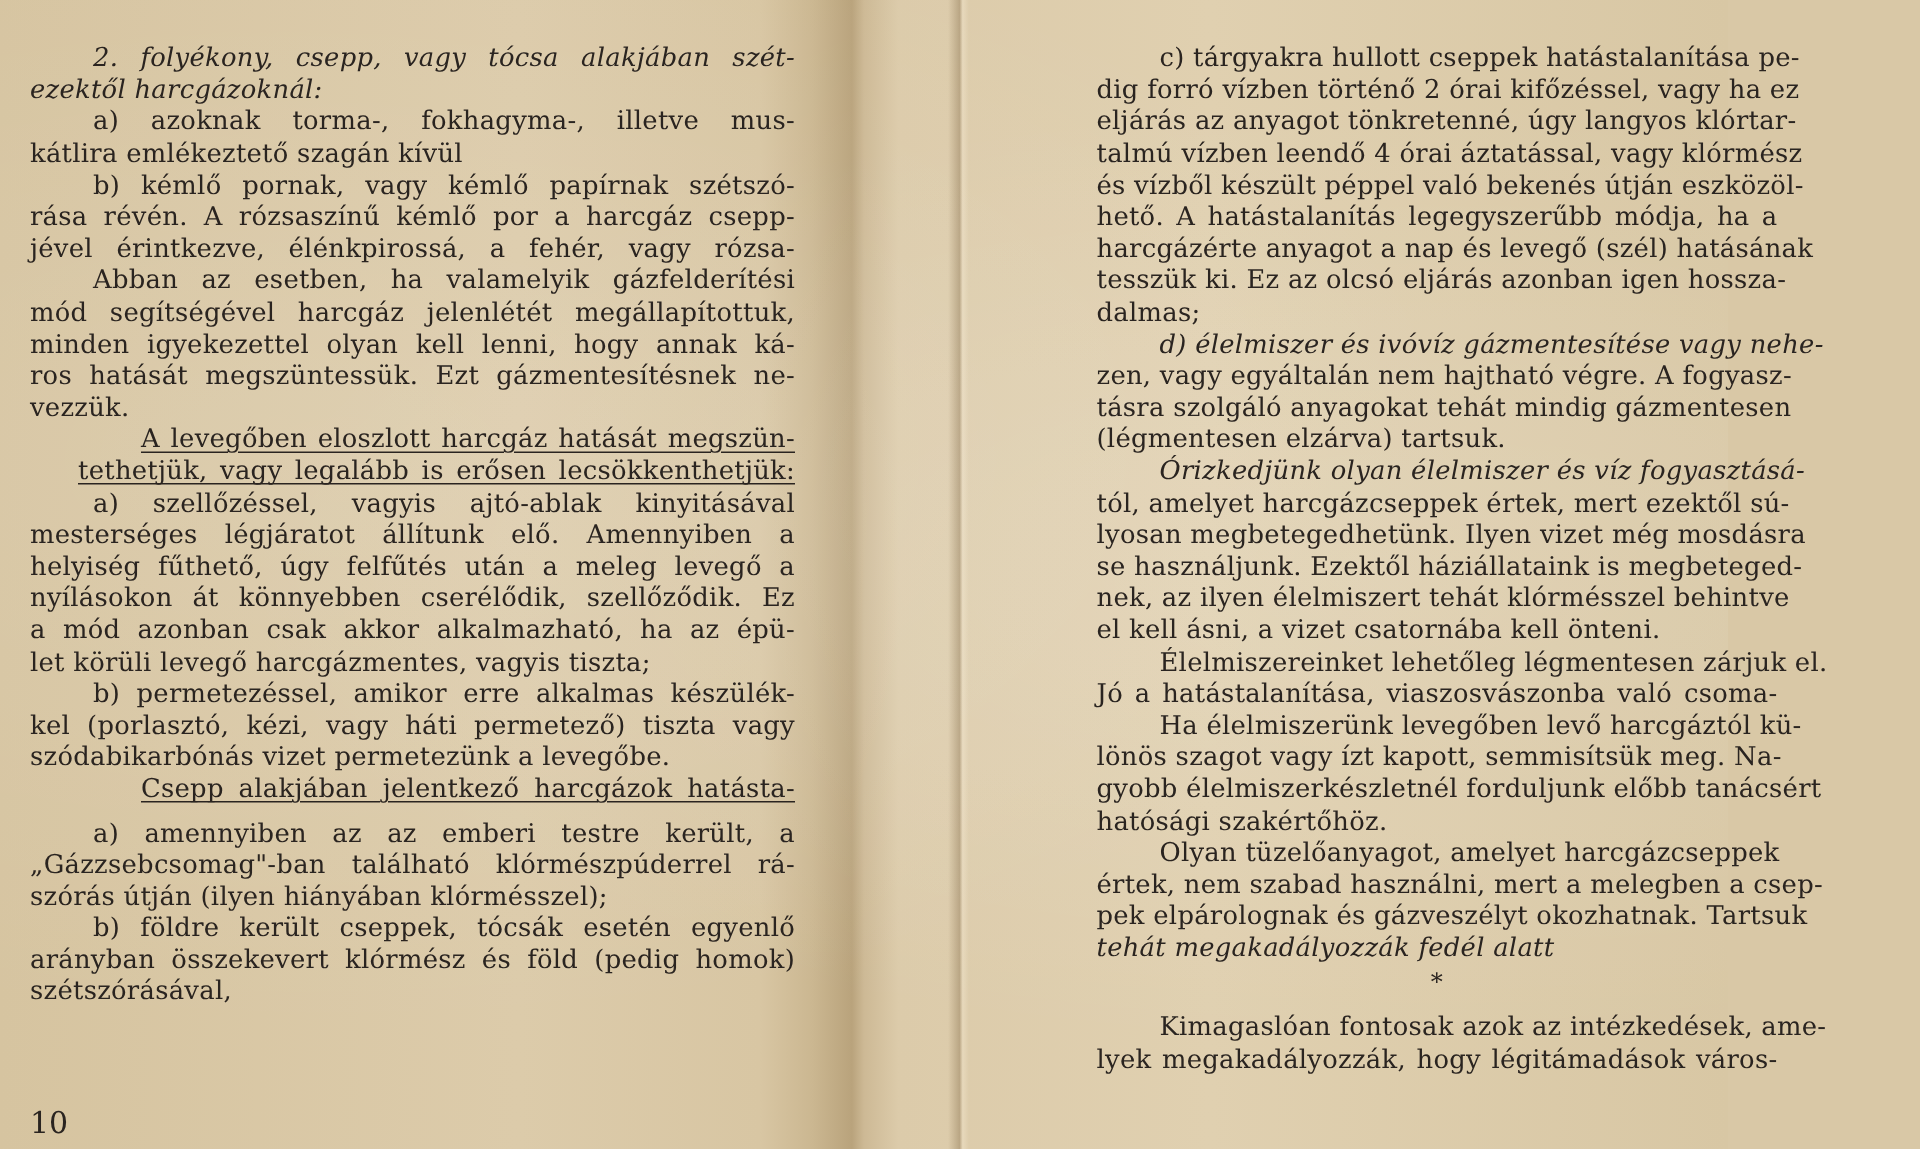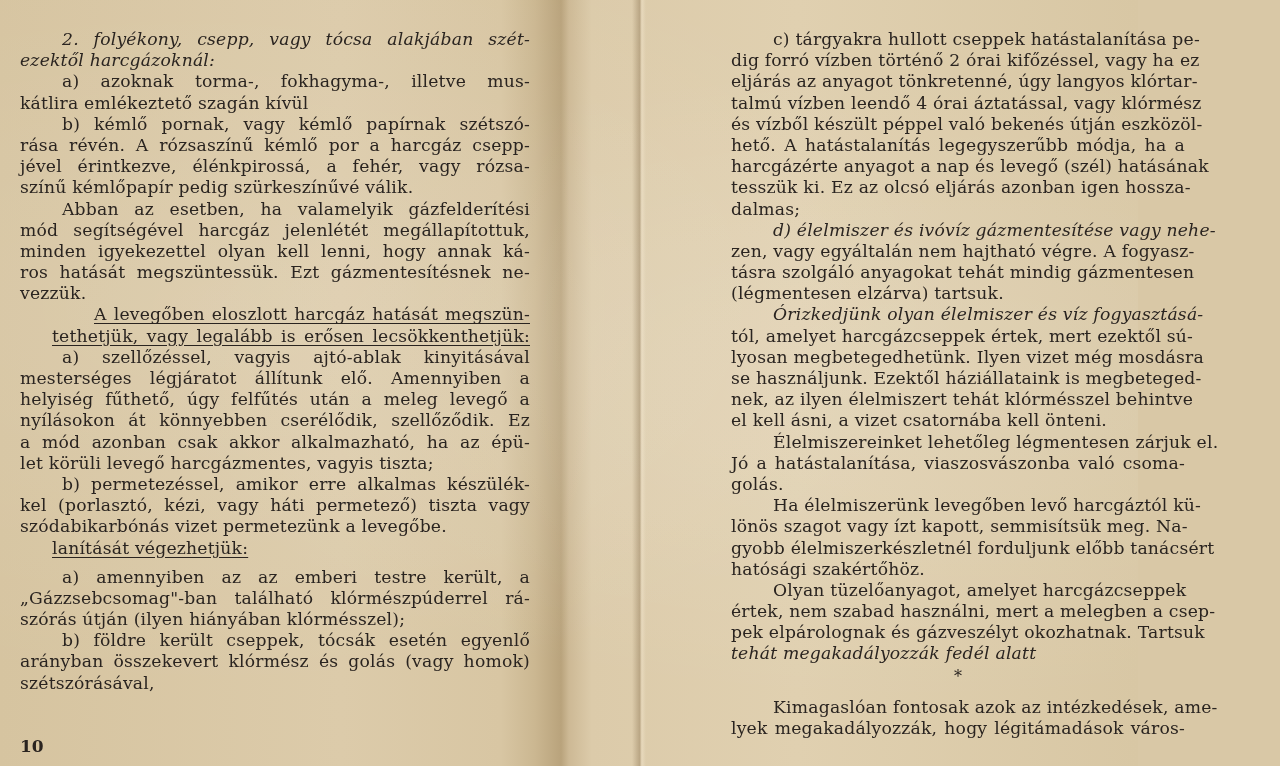--- a/index.html
+++ b/index.html
@@ -7,77 +7,77 @@
     width:1280px;height:766px;overflow:hidden;position:relative;
     background:#d9c8a6;
     font-family:"DejaVu Serif","Liberation Serif",serif;
     color:#2a2420;
   }
   .spread{position:absolute;left:0;top:0;width:1138px;height:766px;
     background:
       radial-gradient(ellipse at 20% 40%, rgba(255,255,255,0.10), transparent 60%),
       radial-gradient(ellipse at 80% 50%, rgba(255,255,255,0.12), transparent 60%),
       linear-gradient(90deg,#d6c4a0 0%,#dccbaa 30%,#d8c6a3 44%,#cbb791 47%,#b9a37c 49.3%,#cdb995 50%,#dccbaa 52%,#e0d0b0 70%,#d8c7a4 100%);
+    padding-left: 14px;
   }
   .page{position:absolute;top:0;height:766px;}
   .page.left{left:0;width:640px;}
   .page.right{left:640px;width:640px;}
   .spine{position:absolute;left:632px;top:0;width:14px;height:766px;
     background:linear-gradient(90deg,rgba(120,95,60,0.0),rgba(120,95,60,0.35) 55%,rgba(255,245,225,0.3) 70%,rgba(120,95,60,0.0));}
   .text{position:absolute;font-size:17.2px;line-height:21.2px;letter-spacing:0.2px;}
   .left .text{left:20px;top:29px;width:510px;}
   .right .text{left:91px;top:29px;width:454px;}
   .line{display:block;white-space:nowrap;text-align:justify;text-align-last:justify;height:21.2px;}
   .line.last{text-align-last:left;}
   .ind{padding-left:42px;}
   .gap{height:8px;display:block;}
   .it{font-style:italic;}
   .u{text-decoration:underline;text-underline-offset:3px;margin-left:32px;}
   .star{display:block;text-align:center;height:24px;line-height:24px;font-size:16px;}
-  .pnum{position:absolute;font-weight:bold;font-size:17px;}
+  .pnum{position:absolute;font-weight:normal;font-size:20px;}
   .left .pnum{left:20px;top:736px;}
   .right .pnum{left:582px;top:767px;}
 </style>
 </head>
 <body>
 
 <div class="spread">
   <div class="page left">
     <div class="text" id="left-text">
         <span class="line it ind">2. folyékony, csepp,  vagy tócsa alakjában szét-</span>
         <span class="line it last">ezektől harcgázoknál:</span>
         <span class="line ind">a) azoknak torma-, fokhagyma-, illetve mus-</span>
         <span class="line last">kátlira emlékeztető szagán kívül</span>
         <span class="line ind">b) kémlő pornak, vagy kémlő papírnak szétszó-</span>
         <span class="line ">rása révén. A rózsaszínű kémlő por a harcgáz csepp-</span>
         <span class="line ">jével érintkezve,  élénkpirossá, a fehér, vagy rózsa-</span>
-        <span class="line last">színű kémlőpapír pedig szürkeszínűvé válik.</span>
         <span class="line ind">Abban az esetben,  ha valamelyik gázfelderítési</span>
         <span class="line ">mód segítségével harcgáz jelenlétét  megállapítottuk,</span>
         <span class="line ">minden igyekezettel olyan kell lenni, hogy annak ká-</span>
         <span class="line ">ros hatását megszüntessük. Ezt gázmentesítésnek ne-</span>
         <span class="line last">vezzük.</span>
         <span class="line ind u">A levegőben eloszlott harcgáz hatását megszün-</span>
         <span class="line u">tethetjük, vagy legalább is erősen lecsökkenthetjük:</span>
         <span class="line ind">a) szellőzéssel, vagyis ajtó-ablak kinyitásával</span>
         <span class="line ">mesterséges légjáratot állítunk elő. Amennyiben a</span>
         <span class="line ">helyiség fűthető, úgy felfűtés után a meleg levegő a</span>
         <span class="line ">nyílásokon át könnyebben cserélődik, szellőződik. Ez</span>
         <span class="line ">a mód azonban csak akkor alkalmazható, ha az épü-</span>
         <span class="line last">let körüli levegő harcgázmentes, vagyis tiszta;</span>
         <span class="line ind">b) permetezéssel, amikor erre alkalmas készülék-</span>
         <span class="line ">kel (porlasztó, kézi, vagy háti permetező) tiszta vagy</span>
         <span class="line last">szódabikarbónás vizet permetezünk a levegőbe.</span>
-        <span class="line u last">lanítását végezhetjük:</span>
+        <span class="line ind u">Csepp alakjában jelentkező harcgázok hatásta-</span>
         <span class="gap"></span>
         <span class="line ind">a) amennyiben az az emberi testre került, a</span>
         <span class="line ">„Gázzsebcsomag"-ban található klórmészpúderrel rá-</span>
         <span class="line last">szórás útján (ilyen hiányában klórmésszel);</span>
         <span class="line ind">b) földre került cseppek, tócsák esetén egyenlő</span>
-        <span class="line ">arányban összekevert klórmész és golás (vagy homok)</span>
+        <span class="line ">arányban összekevert klórmész és föld (pedig homok)</span>
         <span class="line last">szétszórásával,</span>
       </div>
     <div class="pnum">10</div>
   </div>
   <div class="spine"></div>
   <div class="page right">
     <div class="text" id="right-text">
         <span class="line ind">c) tárgyakra hullott cseppek hatástalanítása pe-</span>
         <span class="line ">dig forró vízben történő 2 órai kifőzéssel, vagy ha ez</span>
         <span class="line ">eljárás az anyagot tönkretenné, úgy langyos klórtar-</span>
@@ -92,21 +92,20 @@
         <span class="line ">tásra szolgáló anyagokat tehát mindig gázmentesen</span>
         <span class="line last">(légmentesen elzárva) tartsuk.</span>
         <span class="line ind it">Órizkedjünk olyan élelmiszer és víz fogyasztásá-</span>
         <span class="line ">tól, amelyet harcgázcseppek értek, mert ezektől sú-</span>
         <span class="line ">lyosan megbetegedhetünk. Ilyen vizet még mosdásra</span>
         <span class="line ">se használjunk. Ezektől háziállataink is megbeteged-</span>
         <span class="line ">nek, az ilyen élelmiszert tehát klórmésszel behintve</span>
         <span class="line last">el kell ásni, a vizet csatornába kell önteni.</span>
         <span class="line ind">Élelmiszereinket lehetőleg légmentesen zárjuk el.</span>
         <span class="line ">Jó a hatástalanítása, viaszosvászonba való csoma-</span>
-        <span class="line last">golás.</span>
         <span class="line ind">Ha élelmiszerünk levegőben levő harcgáztól kü-</span>
         <span class="line ">lönös szagot vagy ízt kapott, semmisítsük meg. Na-</span>
         <span class="line ">gyobb élelmiszerkészletnél forduljunk előbb tanácsért</span>
         <span class="line last">hatósági szakértőhöz.</span>
         <span class="line ind">Olyan tüzelőanyagot, amelyet harcgázcseppek</span>
         <span class="line ">értek, nem szabad használni, mert a melegben a csep-</span>
         <span class="line ">pek elpárolognak és gázveszélyt okozhatnak. Tartsuk</span>
         <span class="line it last">tehát megakadályozzák fedél alatt</span>
         <span class="star">*</span>
         <span class="gap"></span>

